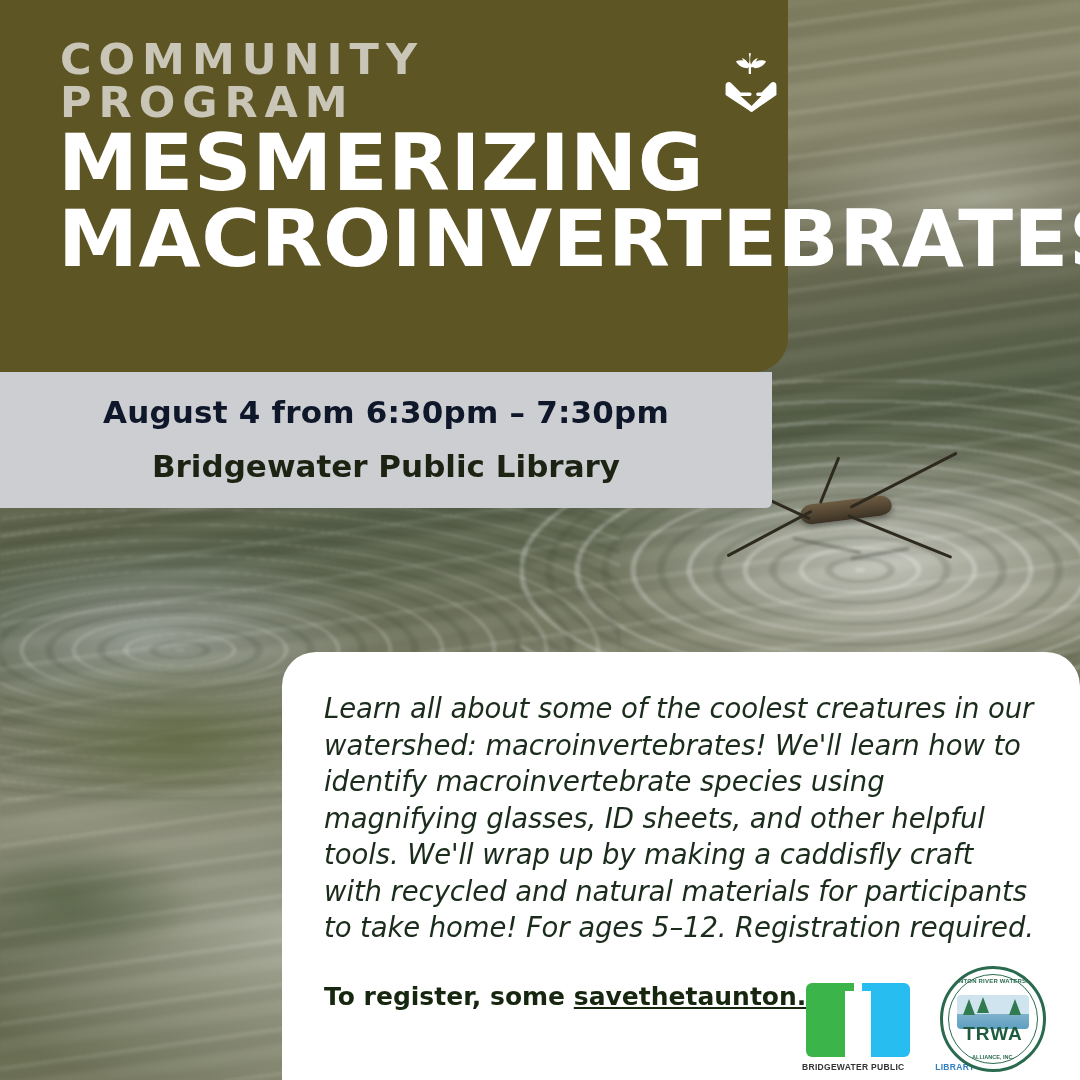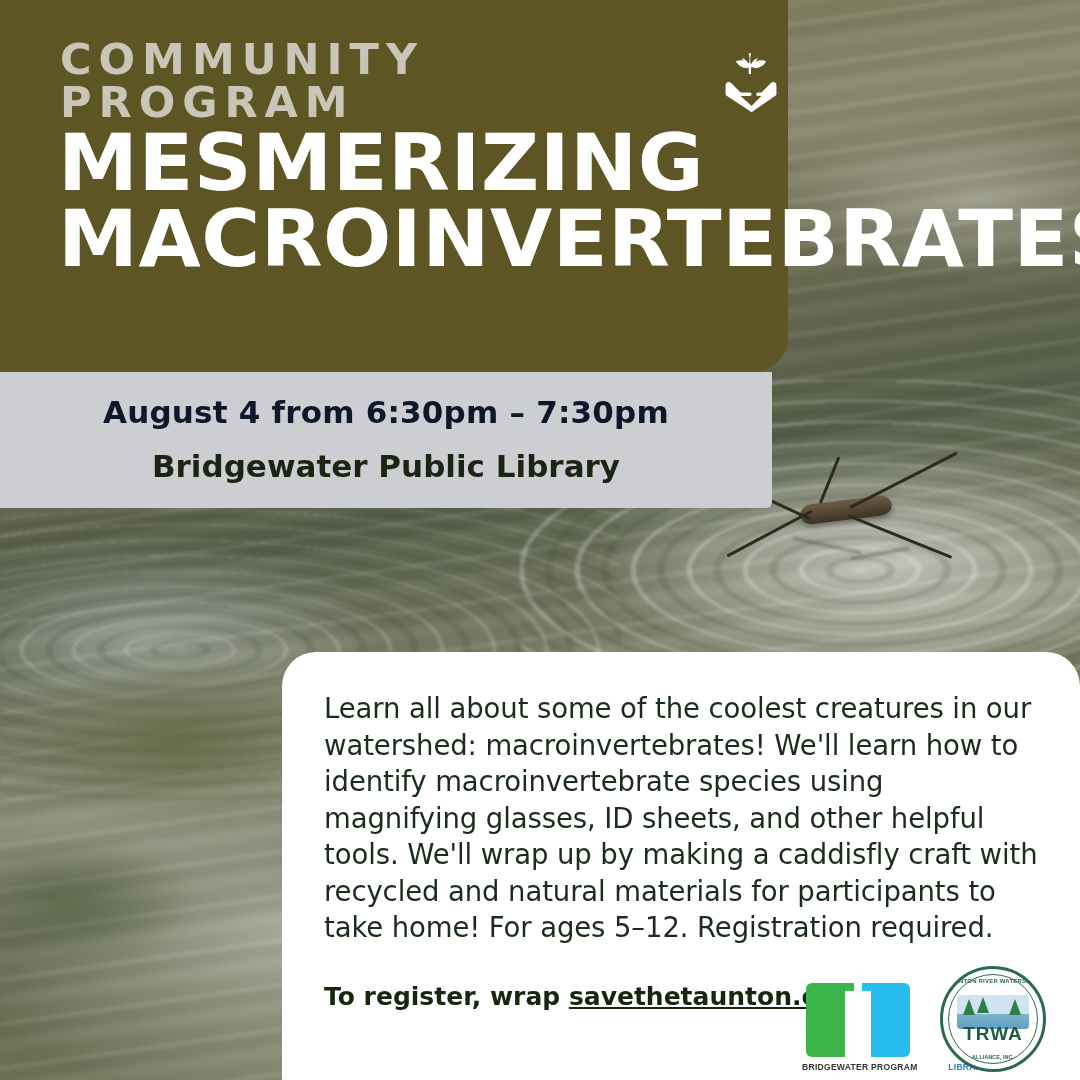--- a/index.html
+++ b/index.html
@@ -150,20 +150,21 @@
     border-top-right-radius:34px;
     padding:38px 42px 0 42px;
   }
   .card p.body {
     font-family:"DejaVu Sans", sans-serif;
     font-size:27.5px;
     line-height:1.33;
     color:#18321f;
     color:#1b2c1c;
     letter-spacing:-0.1px;
+    font-style:italic;
   }
   .register {
     margin-top:36px;
     font-family:"DejaVu Sans", sans-serif;
     font-weight:bold;
     font-size:25px;
     color:#17270f;
   }
   .register a { color:#17270f; text-decoration:underline; }
 
@@ -271,31 +272,31 @@
   </div>
 
   <div class="datebar">
     <div class="line1">August 4 from 6:30pm – 7:30pm</div>
     <div class="line2">Bridgewater Public Library</div>
   </div>
 
   <div class="card">
     <p class="body">Learn all about some of the coolest creatures in our watershed: macroinvertebrates! We'll learn how to identify macroinvertebrate species using magnifying glasses, ID sheets, and other helpful tools. We'll wrap up by making a caddisfly craft with recycled and natural materials for participants to take home! For ages 5–12. Registration required.</p>
     <div class="register">
-      <span>To register, wrap </span><a href="#">savethetaunton.org</a><span>.</span>
+      <span>To register, some </span><a href="#">savethetaunton.org</a><span>.</span>
     </div>
 
     <div class="logos">
       <div class="bpl-logo">
         <div class="bpl-book">
           <div class="pg left"></div>
           <div class="pg right"></div>
           <div class="notch"></div>
         </div>
-        <div class="bpl-caption"><span>BRIDGEWATER PROGRAM </span><span class="lib">LIBRARY</span></div>
+        <div class="bpl-caption"><span>BRIDGEWATER PUBLIC </span><span class="lib">LIBRARY</span></div>
       </div>
 
       <div class="trwa">
         <div class="ring"></div>
         <div class="toptxt">TAUNTON RIVER WATERSHED</div>
         <div class="scene">
           <div class="tree" style="left:6px;"></div>
           <div class="tree" style="left:20px; bottom:16px;"></div>
           <div class="tree" style="right:8px;"></div>
         </div>

